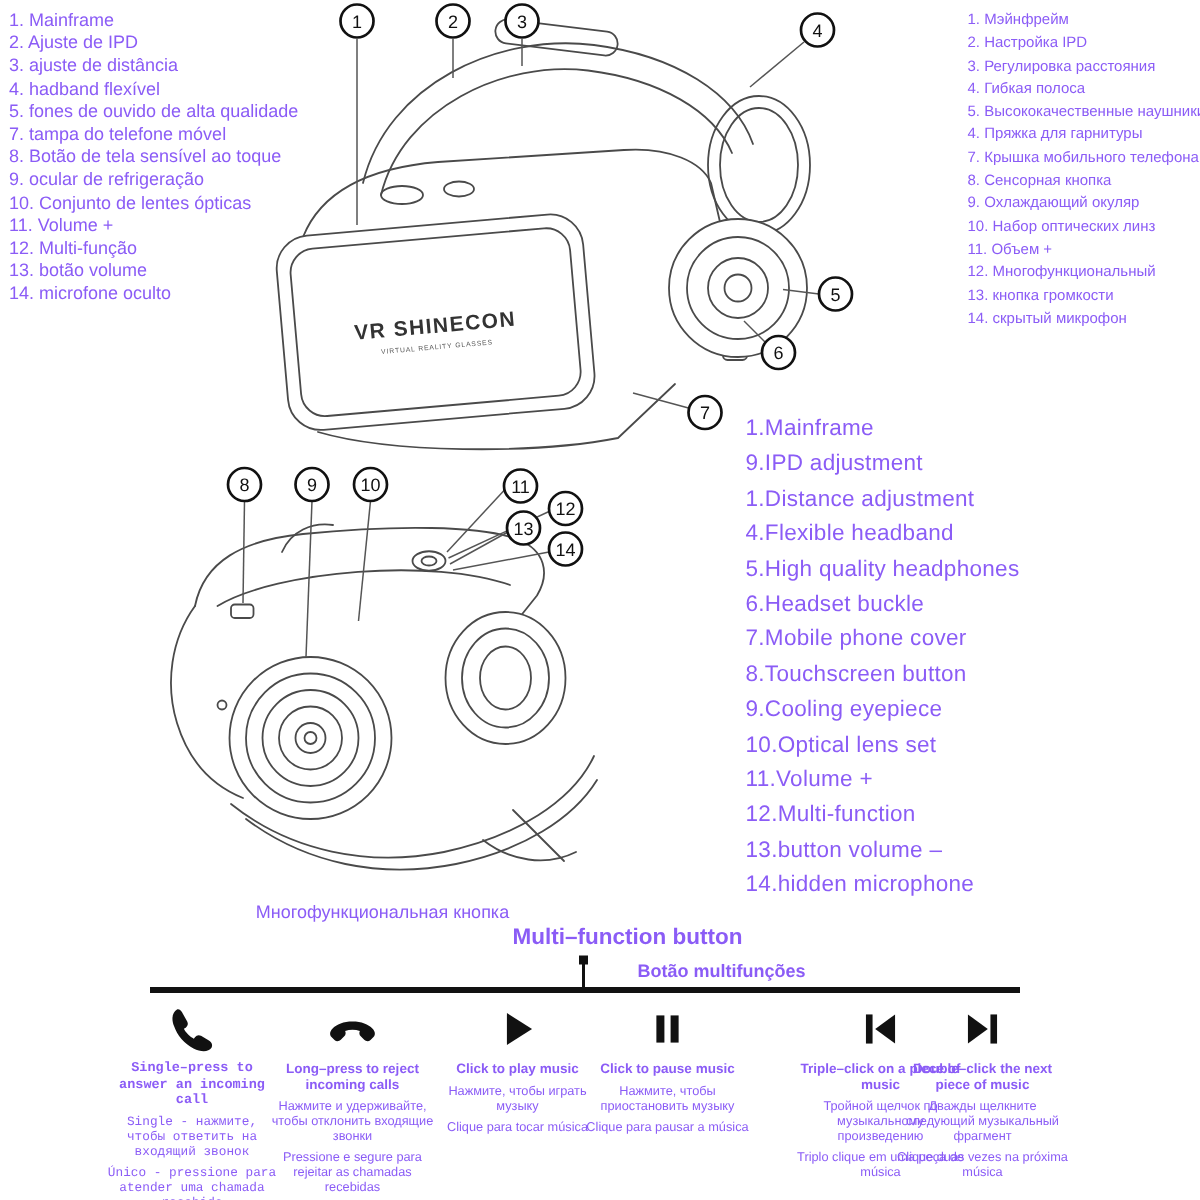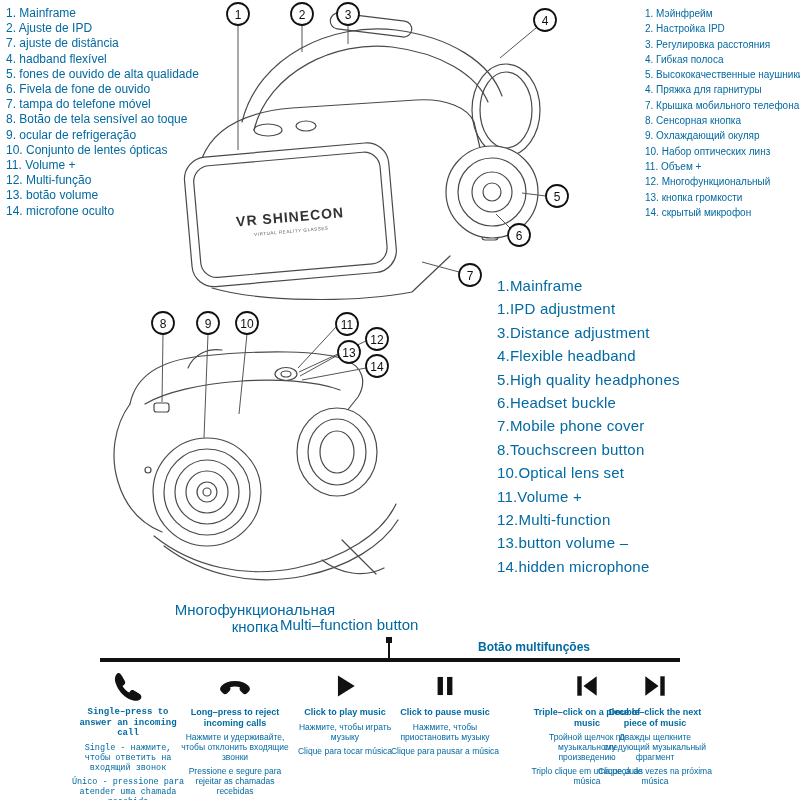--- a/index.html
+++ b/index.html
@@ -1,27 +1,27 @@
 <!DOCTYPE html>
 <html><head>
 <meta charset="utf-8">
 <style>
   html,body{margin:0;padding:0;background:#fff;}
   .page{position:relative;width:800px;height:800px;background:#fff;overflow:hidden;
-        font-family:"Liberation Sans",sans-serif;color:#0369a1;}
+        font-family:"Liberation Sans",sans-serif;color:#8b5cf6;}
   .parts-list{position:absolute;list-style:none;margin:0;padding:0;white-space:nowrap;}
   .parts-list.pt{left:6px;top:6px;font-size:12px;line-height:15.2px;}
   .parts-list.ru{left:621px;top:6px;font-size:10px;line-height:15.3px;margin-left:24px;}
   .parts-list.en{left:497px;top:274px;font-size:15px;line-height:23.4px;letter-spacing:.2px;}
   .illus{position:absolute;}
   #illus-front{left:170px;top:0;}
   #illus-bottom{left:90px;top:310px;}
-  .label-ru{position:absolute;left:150px;top:601px;width:210px;text-align:center;font-size:15px;}
-  .label-en{position:absolute;left:280px;top:616px;width:215px;text-align:left;font-size:15px;}
-  .label-pt{position:absolute;left:425px;top:640px;width:165px;text-align:right;font-size:12px;font-weight:700;}
+  .label-ru{position:absolute;left:150px;top:601px;width:210px;text-align:center;font-size:12px;}
+  .label-en{position:absolute;left:280px;top:616px;width:215px;text-align:right;font-size:15px;font-weight:bold;}
+  .label-pt{position:absolute;left:425px;top:640px;width:165px;text-align:left;font-size:12px;font-weight:700;}
   .connector-square{position:absolute;left:386px;top:637px;width:6px;height:6px;background:#111;}
   .connector-line{position:absolute;left:388px;top:642px;width:2px;height:17px;background:#111;}
   .control-bar{position:absolute;left:100px;top:658px;width:580px;height:4px;background:#111;}
   .ctrl-col{position:absolute;top:666px;width:116px;text-align:center;}
   .ctrl-icon{height:40px;display:flex;align-items:center;justify-content:center;}
   .ctrl-icon svg{display:block;}
   .ctrl-en{font-size:9px;font-weight:700;line-height:10.5px;margin-top:1px;}
   .ctrl-ru{font-size:8.5px;line-height:10px;margin-top:4px;}
   .ctrl-pt{font-size:8.5px;line-height:10px;margin-top:4px;}
   svg text{font-family:"Liberation Sans",sans-serif;}
@@ -31,24 +31,23 @@
   .callout-num{font-size:12px;fill:#111;text-anchor:middle;}
 </style>
 </head>
 <body>
 
 <div class="page">
 
   <ul class="parts-list pt">
     <li>1. Mainframe</li>
     <li>2. Ajuste de IPD</li>
-    <li>7. ajuste de distância</li>
+    <li>3. ajuste de distância</li>
     <li>4. hadband flexível</li>
     <li>5. fones de ouvido de alta qualidade</li>
-    <li>6. Fivela de fone de ouvido</li>
     <li>7. tampa do telefone móvel</li>
     <li>8. Botão de tela sensível ao toque</li>
     <li>9. ocular de refrigeração</li>
     <li>10. Conjunto de lentes ópticas</li>
     <li>11. Volume +</li>
     <li>12. Multi-função</li>
     <li>13. botão volume</li>
     <li>14. microfone oculto</li>
   </ul>
 
@@ -64,27 +63,28 @@
     <li>9. Охлаждающий окуляр</li>
     <li>10. Набор оптических линз</li>
     <li>11. Объем +</li>
     <li>12. Многофункциональный</li>
     <li>13. кнопка громкости</li>
     <li>14. скрытый микрофон</li>
   </ul>
 
   <ul class="parts-list en">
     <li>1.Mainframe</li>
-    <li>1.IPD adjustment</li>
-    <li>3.Distance adjustment</li>
+    <li>9.IPD adjustment</li>
+    <li>1.Distance adjustment</li>
     <li>4.Flexible headband</li>
     <li>5.High quality headphones</li>
     <li>6.Headset buckle</li>
     <li>7.Mobile phone cover</li>
     <li>8.Touchscreen button</li>
+    <li>9.Cooling eyepiece</li>
     <li>10.Optical lens set</li>
     <li>11.Volume +</li>
     <li>12.Multi-function</li>
     <li>13.button volume –</li>
     <li>14.hidden microphone</li>
   </ul>
 
   <svg id="illus-front" class="illus" width="420" height="310" viewBox="0 0 420 310">
     <g class="line-art">
 

